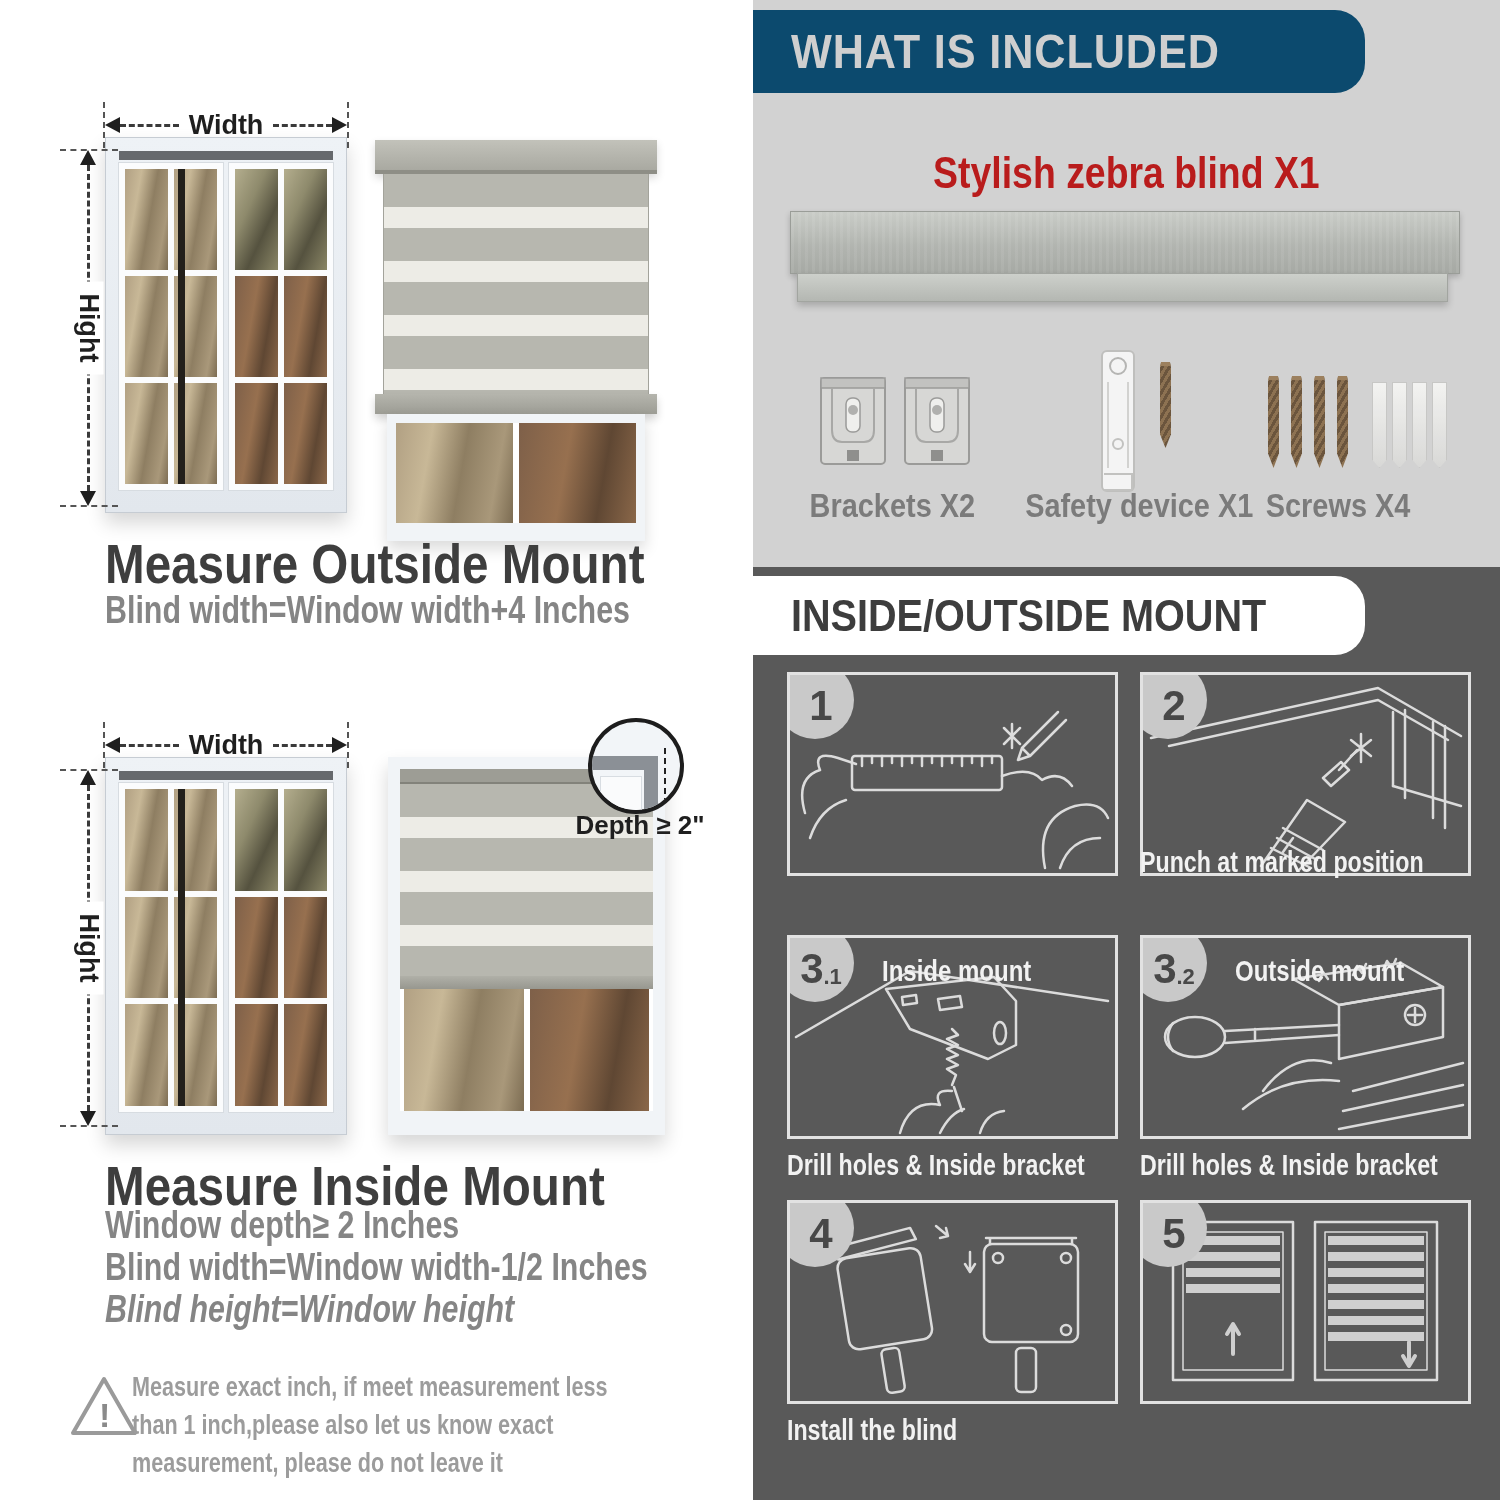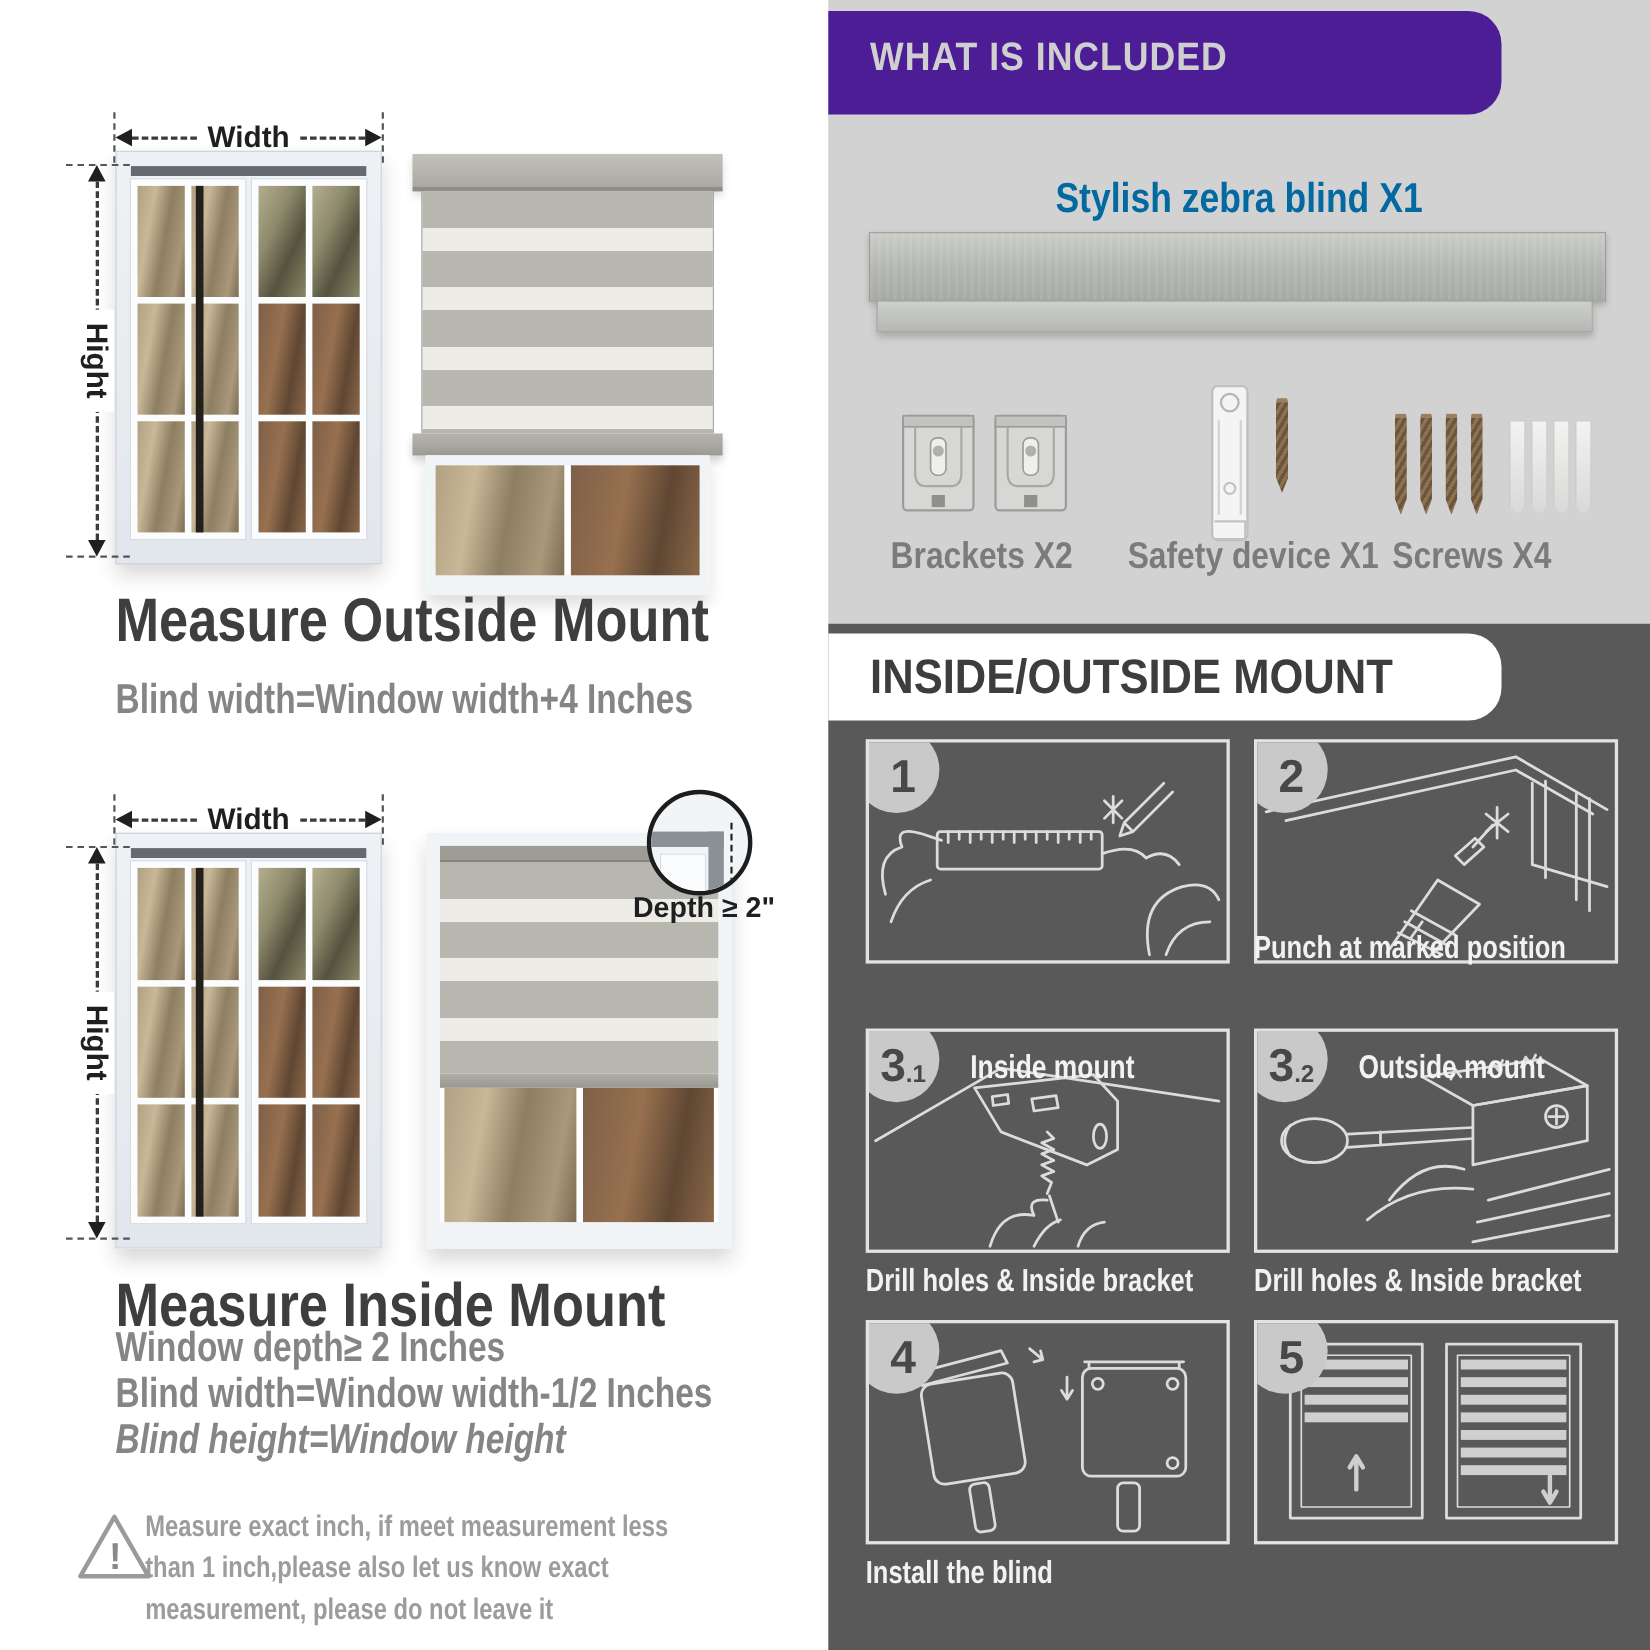--- a/index.html
+++ b/index.html
@@ -66,23 +66,23 @@
   .b2-rail{height:13px;background:linear-gradient(180deg,#b0b0a8,#97978f);}
   .b2-glass{flex:1;display:flex;gap:6px;background:#fff;padding:0 4px;}
   .b2-glass .gp{flex:1;}
 
   
   .callout{border:4px solid #1d1d1d;border-radius:50%;background:#f2f5f8;overflow:hidden;box-sizing:border-box;}
   .depth-lbl{font-size:26px;font-weight:bold;color:#1f1f1f;text-align:center;}
 
   
   .light-sec{left:753px;top:0;width:747px;height:567px;background:#d2d2d2;}
-  .hdr-included{left:753px;top:10px;width:612px;height:94px;background:#4c1d95;border-radius:0 30px 30px 0;
-      color:#cfcfcf;font-size:36px;font-weight:bold;line-height:83px;padding-left:38px;box-sizing:border-box;letter-spacing:1px;}
-  .stylish{left:753px;top:148px;width:747px;text-align:center;font-size:38px;font-weight:bold;color:#0369a1;margin-top:12px;}
+  .hdr-included{left:753px;top:10px;width:612px;height:83px;background:#0c4a6e;border-radius:0 30px 30px 0;
+      color:#cfcfcf;font-size:48px;font-weight:bold;line-height:83px;padding-left:38px;box-sizing:border-box;letter-spacing:1px;}
+  .stylish{left:753px;top:148px;width:747px;text-align:center;font-size:44px;font-weight:bold;color:#b91c1c;}
   .rail-top{left:790px;top:211px;width:668px;height:61px;
       background:repeating-linear-gradient(90deg,rgba(255,255,255,.07) 0 3px,rgba(0,0,0,0) 3px 7px),
                  linear-gradient(180deg,#c9ccc7,#b2b5b0 55%,#a6a9a4);
       border:1px solid #9a9d98;box-shadow:0 3px 6px rgba(0,0,0,.2);}
   .rail-bot{left:797px;top:273px;width:649px;height:27px;
       background:linear-gradient(180deg,#cdd0cb,#b4b7b2);border:1px solid #a2a5a0;box-shadow:0 4px 7px rgba(0,0,0,.2);}
   .item-lbl{font-size:34px;font-weight:bold;color:#7b7b7b;text-align:center;}
   .screw{position:absolute;width:11px;background:repeating-linear-gradient(120deg,#8d7252 0 3px,#6b553d 3px 6px);
       clip-path:polygon(10% 0,90% 0,100% 6%,100% 84%,50% 100%,0 84%,0 6%);box-shadow:inset 0 4px 0 #9c805e;}
   .anchor{position:absolute;width:13px;background:linear-gradient(180deg,#f6f6f4,#d9d9d7);border:1px solid #c6c6c4;
@@ -157,21 +157,21 @@
     <div class="b-rail"></div>
     <div class="b-window">
       <div class="gp pane-stone"></div>
       <div class="gp pane-brick"></div>
     </div>
   </div>
 
   <div class="abs heading" style="left:105px;top:531px;">
     <span class="cond-h">Measure Outside Mount</span>
   </div>
-  <div class="abs rule-line" style="left:105px;top:615px;">
+  <div class="abs rule-line" style="left:105px;top:589px;">
     <span class="cond">Blind width=Window width+4 Inches</span>
   </div>
 
   <div class="abs harrow" style="left:105px;top:730px;width:242px;">
     <i class="tick" style="left:-2px;"></i>
     <span class="ah l"></span>
     <span class="dash"></span>
     <span class="lbl">Width</span>
     <span class="dash"></span>
     <span class="ah r"></span>

